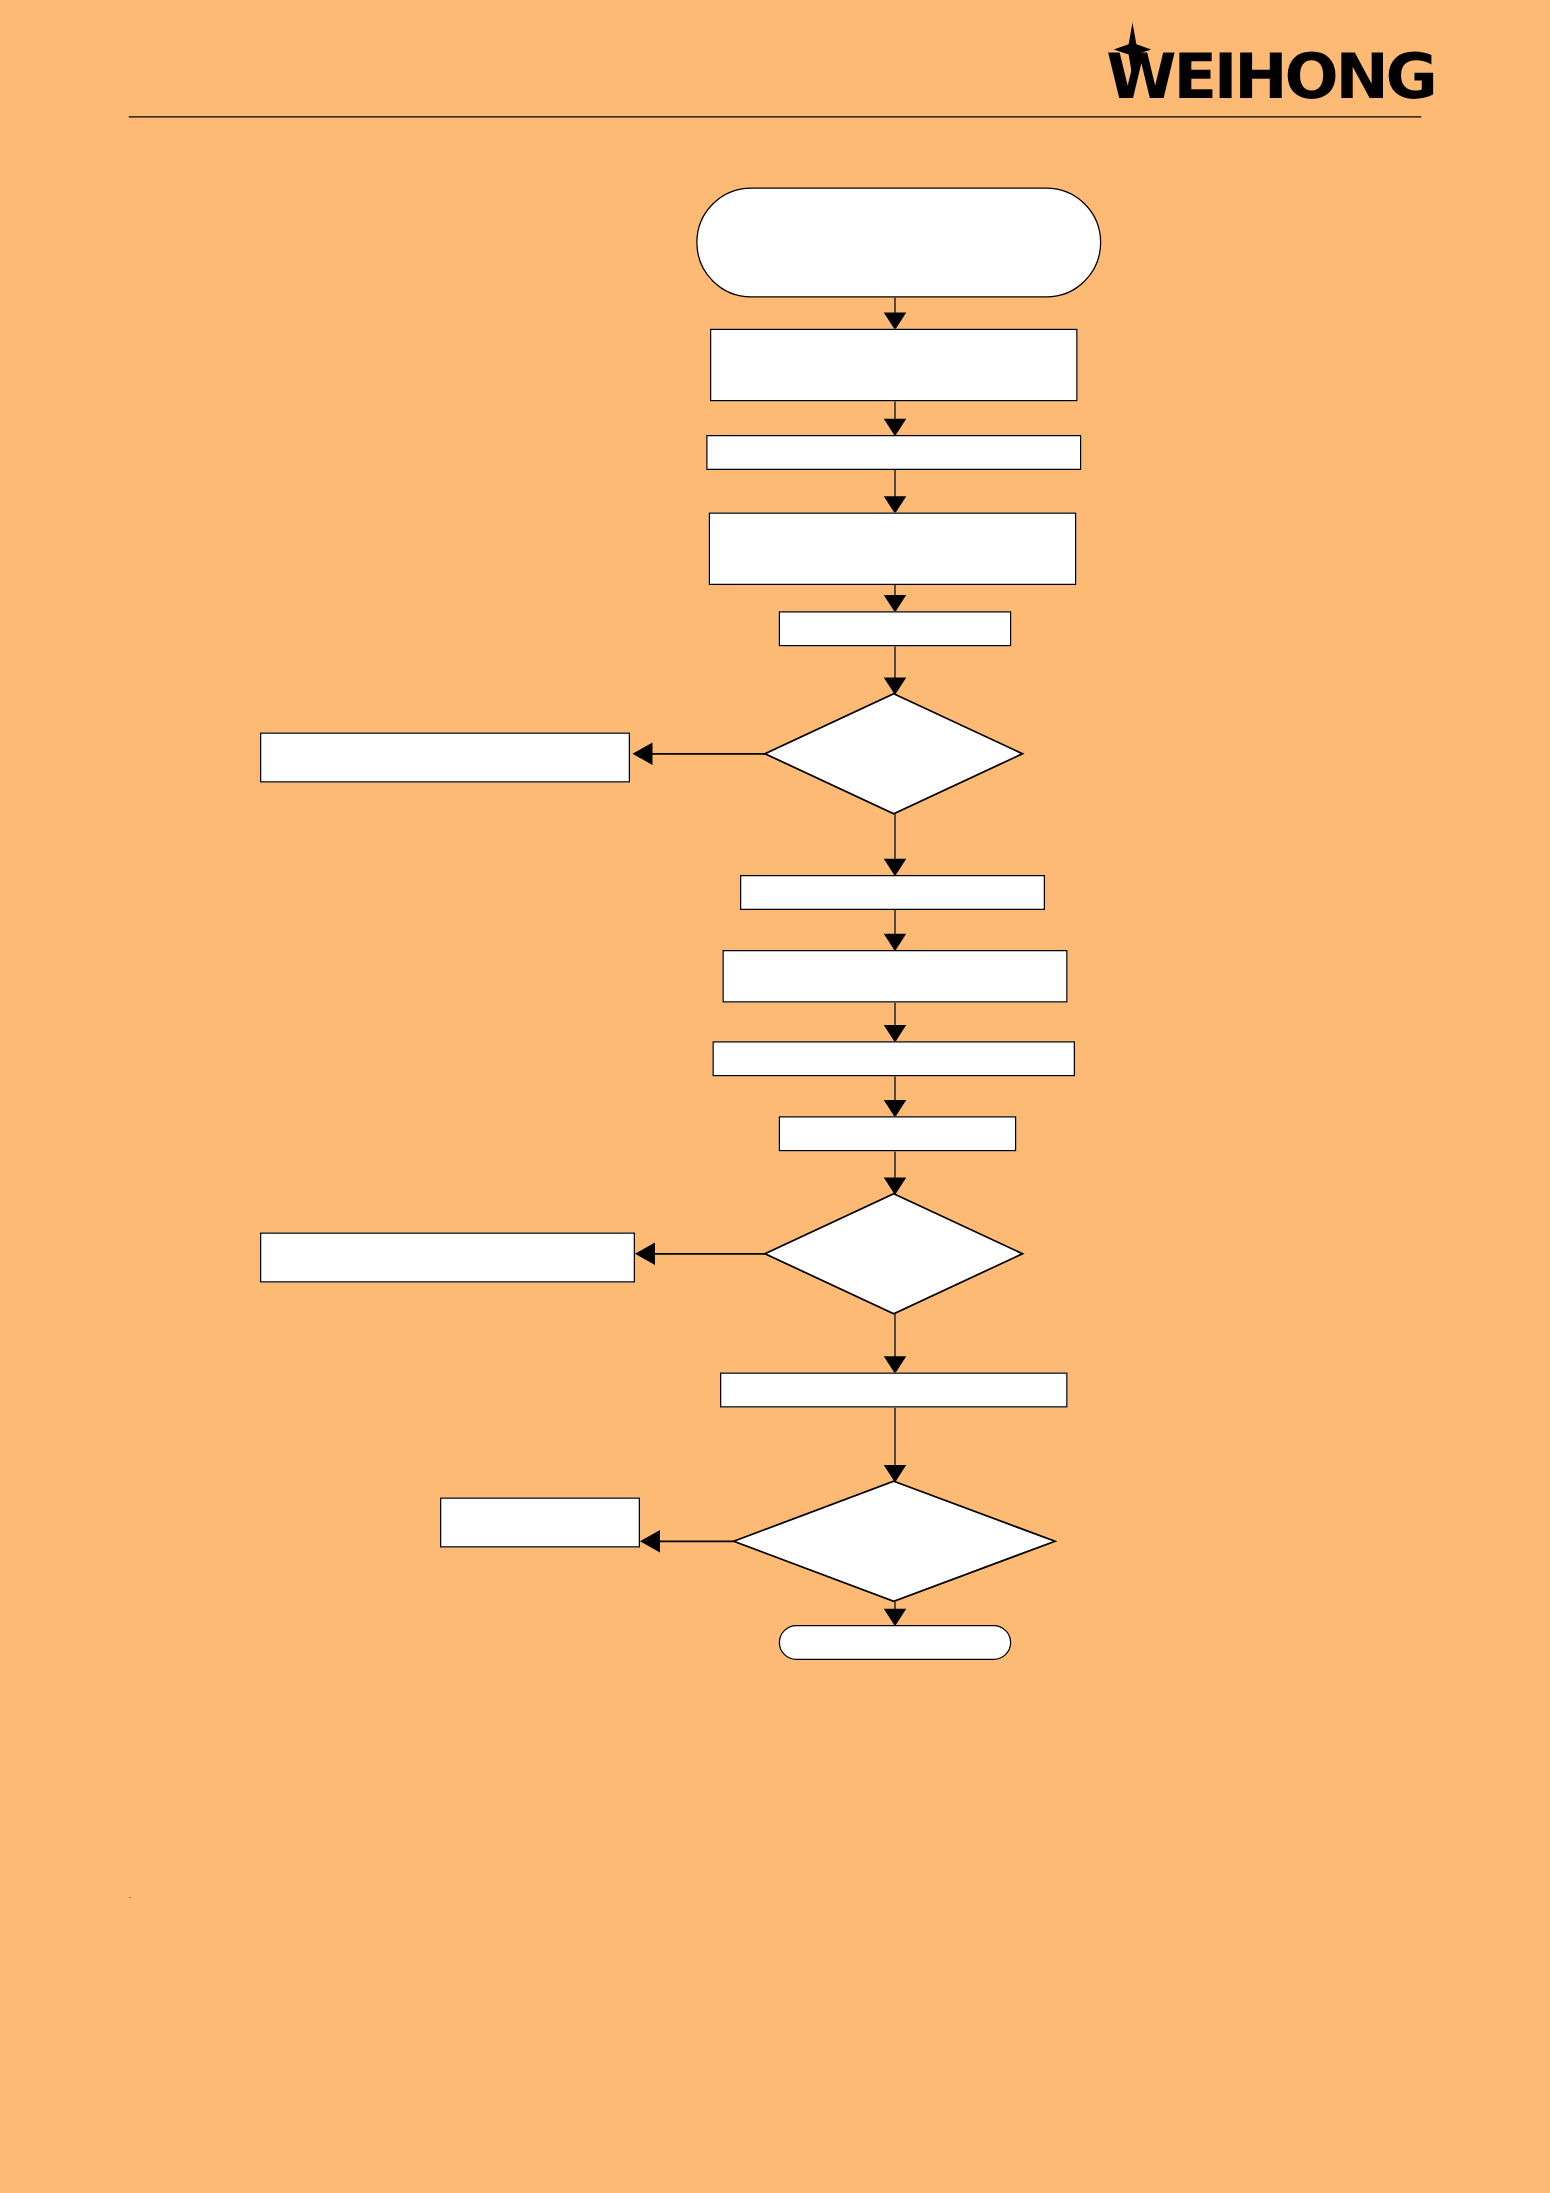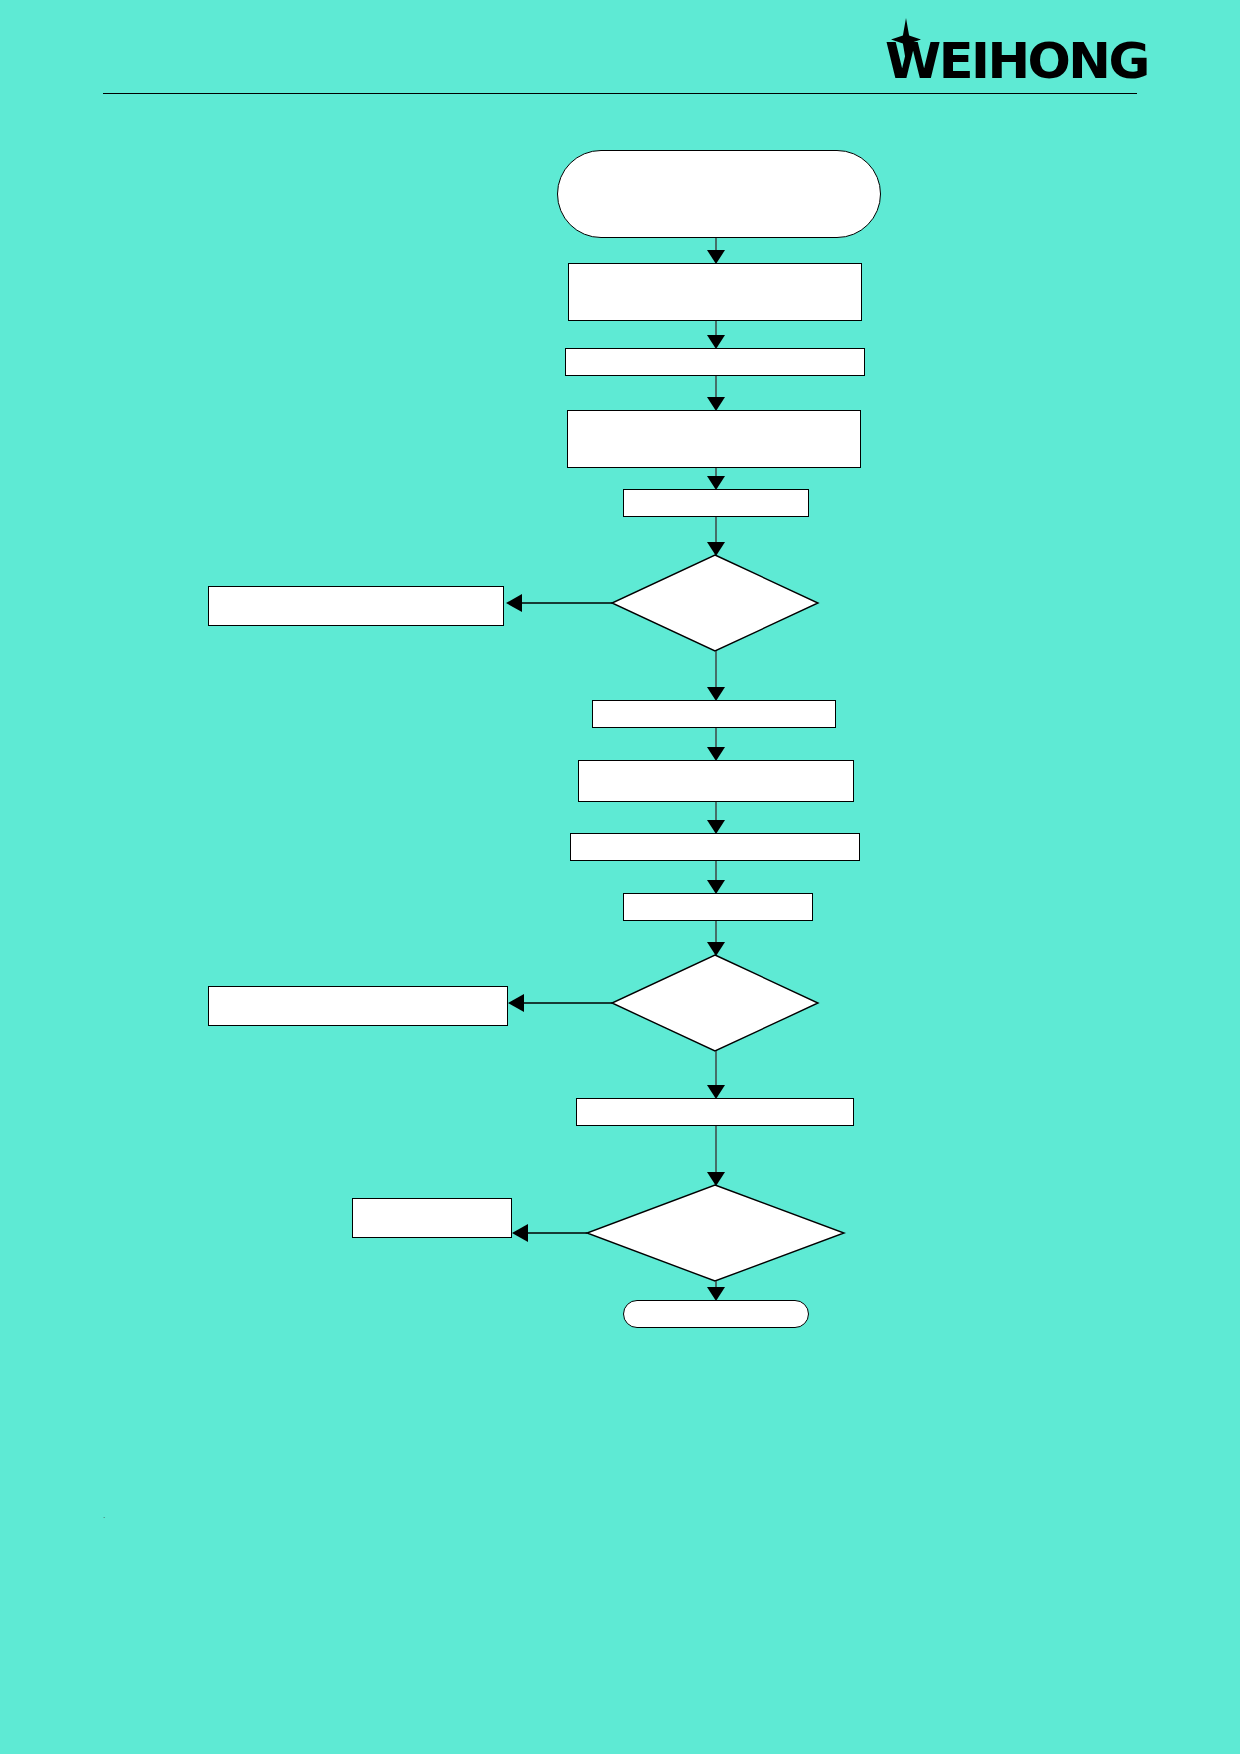--- a/index.html
+++ b/index.html
@@ -9,21 +9,21 @@
     background: #ffffff;
   }
   body {
     font-family: "Liberation Sans", sans-serif;
     color: #000000;
   }
   .page {
     position: relative;
     width: 1240px;
     height: 1754px;
-    background: #5eead4;
+    background: #fdba74;
     overflow: hidden;
     margin: 0 auto;
   }
 
   
   .header {
     position: absolute;
     left: 0;
     top: 0;
     width: 1240px;

